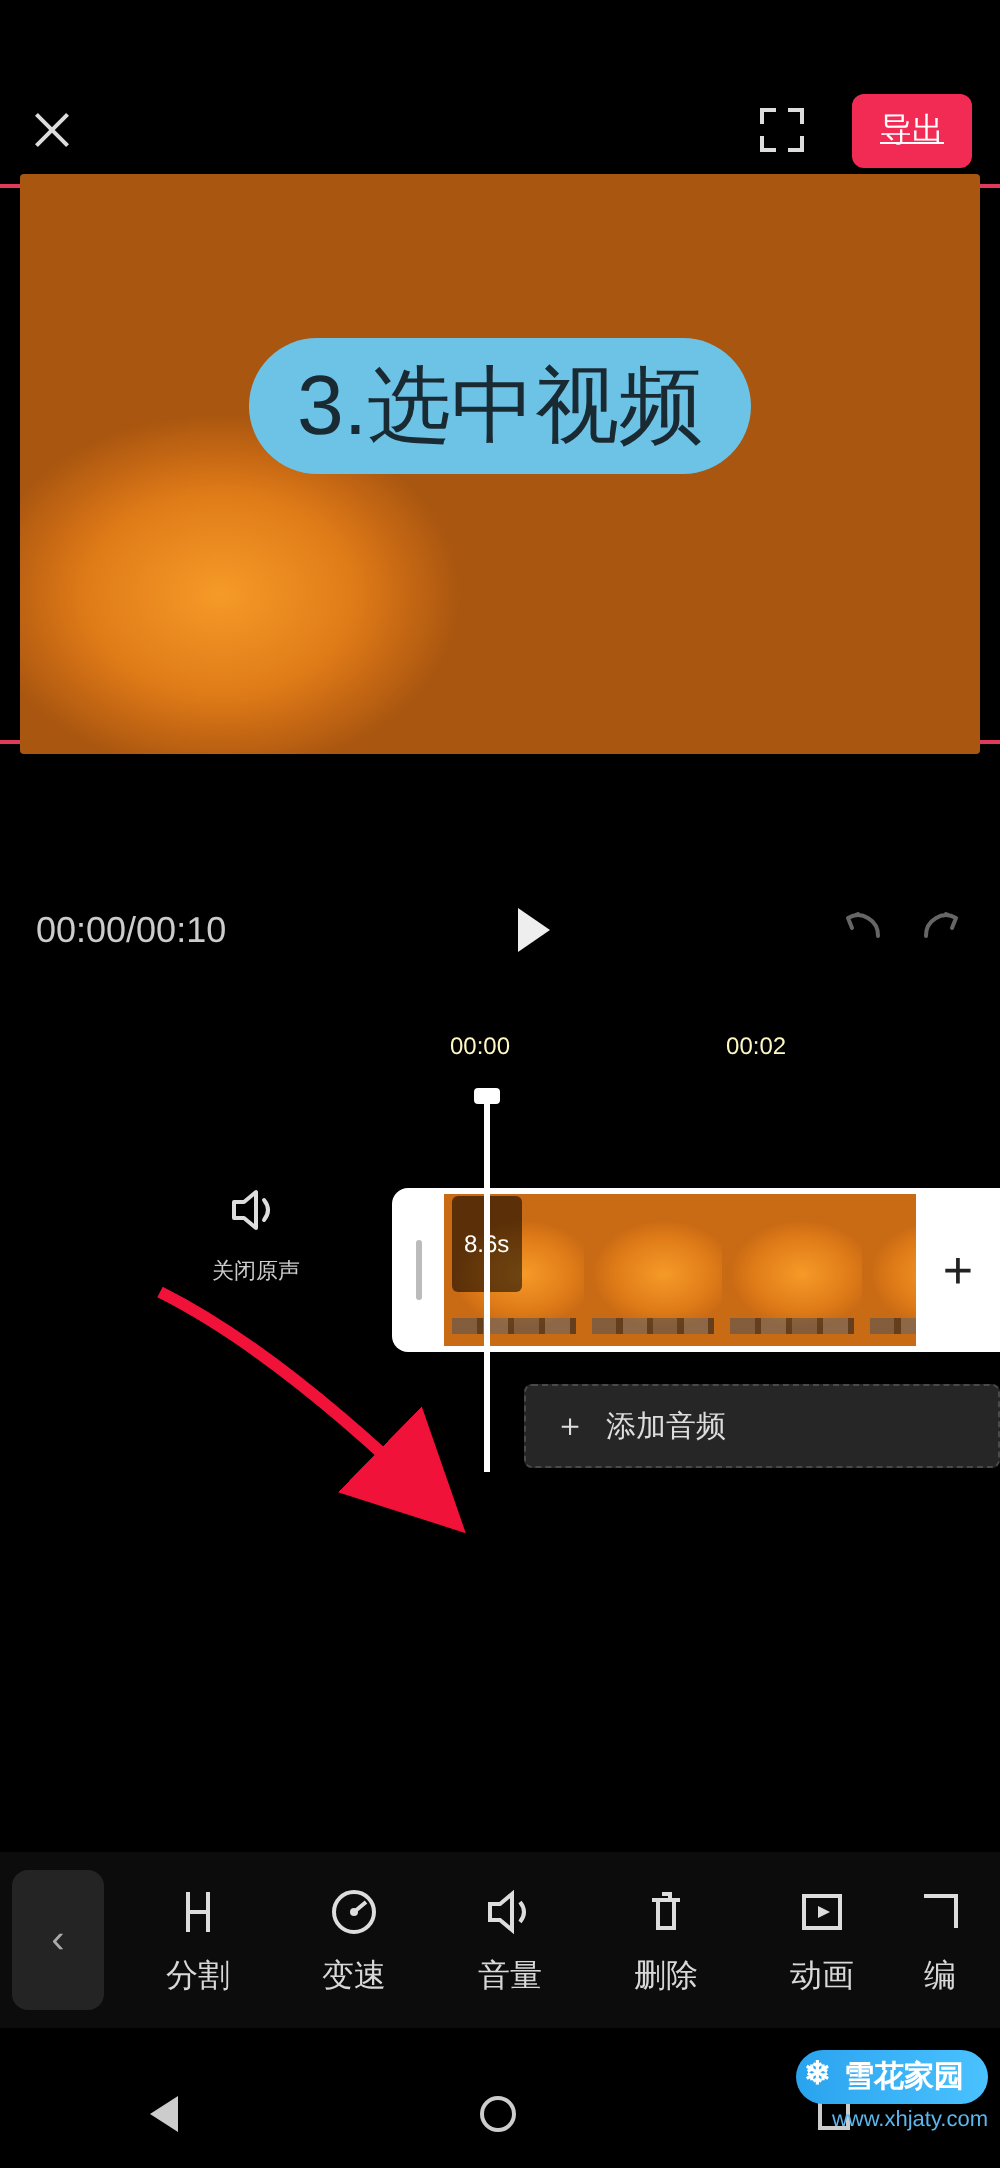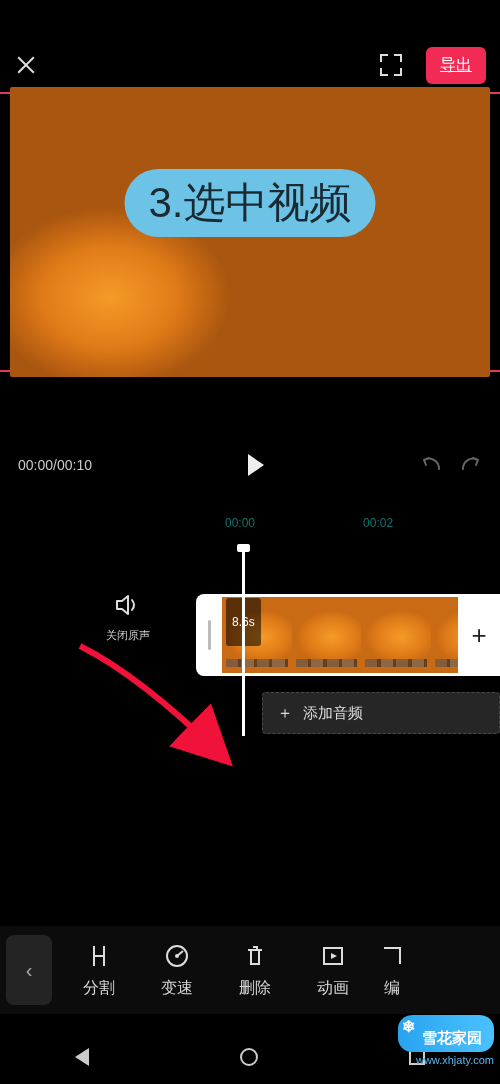--- a/index.html
+++ b/index.html
@@ -91,41 +91,41 @@
     white-space: nowrap;
   }
   .playback-bar {
     height: 90px;
     display: flex;
     align-items: center;
     padding: 0 18px;
     gap: 10px;
     margin-top: 48px;
   }
-  .time-display { font-size: 14px; color: #ccc; flex: 0 0 auto; }
+  .time-display { font-size: 18px; color: #ccc; flex: 0 0 auto; }
   .play-btn {
     flex: 1;
     display: flex;
     justify-content: center;
     cursor: pointer;
   }
   .play-triangle {
     width: 0; height: 0;
     border-left: 16px solid #eee;
     border-top: 11px solid transparent;
     border-bottom: 11px solid transparent;
   }
   .undo-redo { display: flex; gap: 18px; color: #666; }
   .undo-icon, .redo-icon { cursor: pointer; font-size: 20px; }
   .ruler {
     height: 26px;
     display: flex;
     align-items: center;
     font-size: 12px;
-    color: #0f766e;
+    color: #fef9c3;
     padding-left: 225px;
   }
   .ruler span { margin-right: 54px; }
   .ruler .dot { width:3px;height:3px;background:#666;border-radius:50%;display:inline-block;margin-right:54px;vertical-align:middle;}
   .arrow-svg {
     position:absolute;
     left:60px; top:636px;
     pointer-events:none;
   }
   .timeline-zone {
@@ -293,21 +293,21 @@
     background: rgba(30,70,140,.0);
     padding:2px 6px;
     font-size:11px;
     display:flex;
     flex-direction:column;
     align-items:flex-end;
   }
   .watermark .wm-top{
     background:linear-gradient(90deg,#2aa3ef,#4ac2ff);
     border-radius:14px;
-    padding:14px 12px 4px 24px;
+    padding:4px 12px 4px 24px;
     font-size:15px;
     font-weight:600;
     color:#fff;
     position:relative;
   }
   .watermark .wm-top::before{
     content:"❄";position:absolute;left:4px;top:2px;font-size:16px;color:#fff;
   }
   .watermark .wm-url{ color:#5bb7ef; font-size:11px; margin-top:2px;}
 </style>
@@ -412,20 +412,27 @@
     <div class="tool">
       <svg width="28" height="28" viewBox="0 0 28 28">
           <circle cx="14" cy="14" r="10" stroke="#ddd" stroke-width="2" fill="none"></circle>
           <path d="M14 14 l6 -5" stroke="#ddd" stroke-width="2"></path>
           <circle cx="14" cy="14" r="2" fill="#ddd"></circle>
         </svg>
       <div class="tl">变速</div>
     </div>
     <div class="tool">
       <svg width="28" height="28" viewBox="0 0 28 28">
+          <path d="M4 10 h5 l6 -5 v18 l-6 -5 h-5 z" fill="none" stroke="#ddd" stroke-width="2"></path>
+          <path d="M19 9 q4 5 0 10" fill="none" stroke="#ddd" stroke-width="2"></path>
+        </svg>
+      <div class="tl">音量</div>
+    </div>
+    <div class="tool">
+      <svg width="28" height="28" viewBox="0 0 28 28">
           <path d="M7 8 h14 M10 8 v14 h8 v-14 M12 5 h4 v3" stroke="#ddd" stroke-width="2" fill="none"></path>
         </svg>
       <div class="tl">删除</div>
     </div>
     <div class="tool">
       <svg width="28" height="28" viewBox="0 0 28 28">
           <rect x="5" y="6" width="18" height="16" stroke="#ddd" stroke-width="2" fill="none"></rect>
           <path d="M12 11 l6 3 -6 3 z" fill="#ddd"></path>
         </svg>
       <div class="tl">动画</div>

